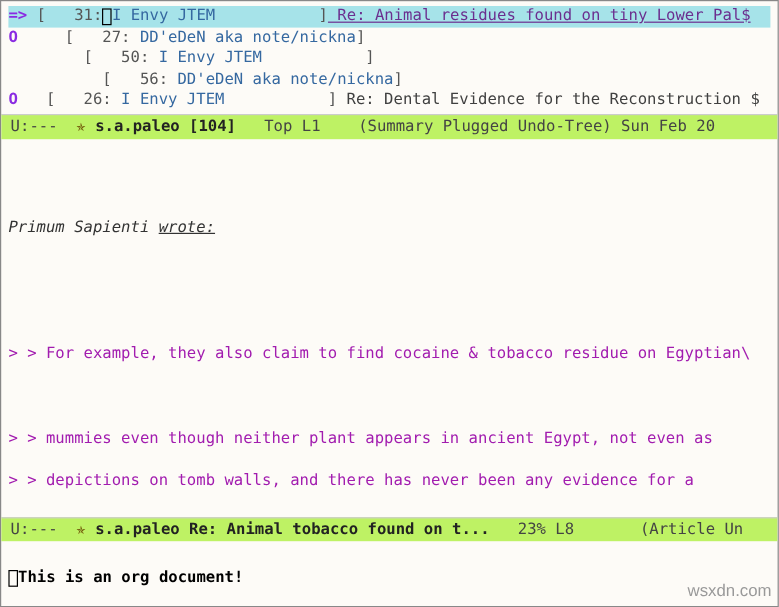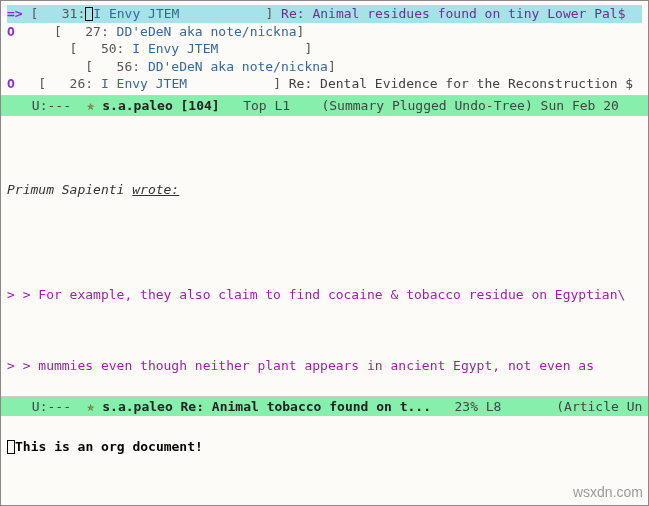--- a/index.html
+++ b/index.html
@@ -13,27 +13,27 @@
     height: 506px;
     overflow: hidden;
     border: 1px solid #888;
   }
   .pane { white-space: pre; overflow: hidden; }
   .summary-pane { padding: 4px 6px 0 6px; min-height: 94px; }
   .summary-line { color: #333; }
   .sel-line { background: #a6e3e9; }
   .arrow { color: #8a2be2; font-weight: bold; }
   .num-bracket { color: #555; }
-  .subject-re { color: #6b2f8f; }
+  .subject-re { color: #6b2f8f; text-decoration: underline; }
   .subject-dental { color: #404040; }
   .author { color: #3568a0; }
   .modeline {
-    background: #86efac;
+    background: #bef264;
     color: #444;
-    padding: 1px 23px;
+    padding: 1px 0;
     white-space: pre;
     overflow: hidden;
     border-top: 1px solid #ccc;
   }
   .ml-icon { color: #6b4a00; }
   .ml-buf { color: #222; font-weight: bold; }
   .article-pane { padding: 4px 6px; min-height: 172px; }
   .quote-author { font-style: italic; color: #333; margin-top: 44px; }
   .quote-author .ul { text-decoration: underline; }
   .q1 { color: #333; }
@@ -50,20 +50,21 @@
 
 <div class="modeline"><span> U:---  </span><span class="ml-icon">✯</span><span class="ml-buf"> s.a.paleo [104]   </span><span>Top L1    </span><span>(Summary Plugged Undo-Tree) Sun Feb 20</span></div>
 
 <div class="pane article-pane">
 <div class="quote-author"><span>Primum Sapienti </span><span class="ul">wrote:</span></div>
 <div>&nbsp;</div>
 <div>&nbsp;</div>
 <div class="q2">&gt; &gt; For example, they also claim to find cocaine &amp; tobacco residue on Egyptian\</div>
 <div>&nbsp;</div>
 <div class="q2">&gt; &gt; mummies even though neither plant appears in ancient Egypt, not even as</div>
+<div class="q2">&gt; &gt; depictions on tomb walls, and there has never been any evidence for a</div>
 </div>
 
 <div class="modeline"><span> U:---  </span><span class="ml-icon">✯</span><span class="ml-buf"> s.a.paleo Re: Animal tobacco found on t...   </span><span>23% L8       </span><span>(Article Un</span></div>
 
 <div class="pane org-pane">
 <div><span class="cursor-box"></span><span class="org-h1">This is an org document!</span></div>
 
 
 
 </div>

